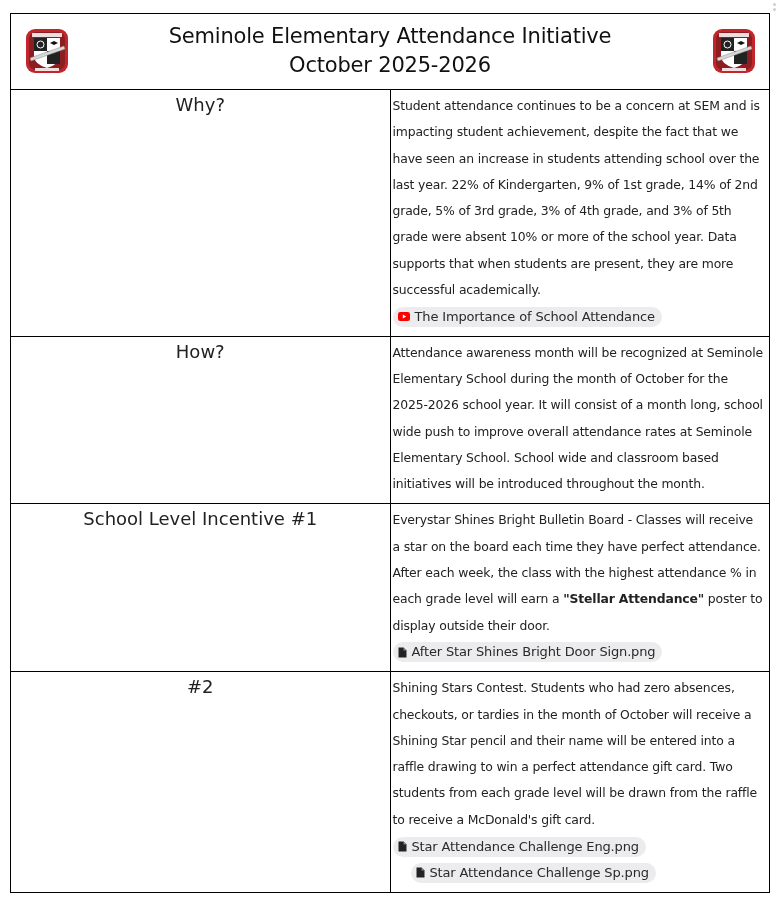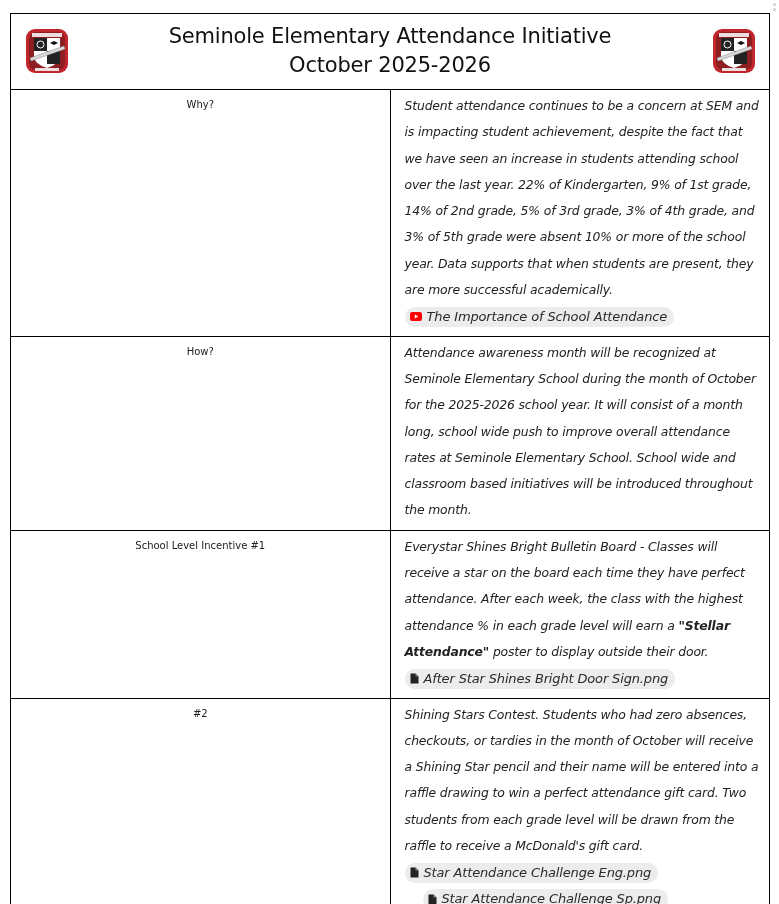--- a/index.html
+++ b/index.html
@@ -21,27 +21,26 @@
     table.doc td { border: 1.3px solid #000; vertical-align: top; }
     td.header-cell { height: 76px; position: relative; }
     .logo { position: absolute; top: 14px; width: 44px; height: 46px; }
     .logo.left { left: 14px; }
     .logo.right { right: 13px; }
     .title-block {
       text-align: center; font-size: 21px; line-height: 29px; padding-top: 8px;
       font-family: "DejaVu Sans", sans-serif; letter-spacing: -0.2px; color: #111;
     }
     td.label {
-      width: 86px; text-align: center; font-size: 10px; line-height: 18px;
+      width: 86px; text-align: center; font-size: 18px; line-height: 18px;
       padding: 6px 4px 6px 4px; color: #222;
     }
     td.content {
-      font-size: 12.4px; line-height: 26.3px; padding: 3px 6px 6px 14px; color: #222;
+      font-size: 12.4px; line-height: 26.3px; padding: 3px 6px 6px 2px; color: #222;
       letter-spacing: -0.15px;
-      font-style: italic;
     }
     .chip {
       display: inline-flex; align-items: center; gap: 5px;
       background: #ececee; border-radius: 11px; padding: 0 7px 0 5px;
       height: 20px; line-height: 20px; font-size: 13px; color: #2a2a2a;
       vertical-align: middle; white-space: nowrap;
     }
     .chip + .chip { margin-left: 18px; }
     .icon-file { width: 9px; height: 11px; display: inline-block; }
     .icon-yt { width: 12px; height: 9px; display: inline-block; }

